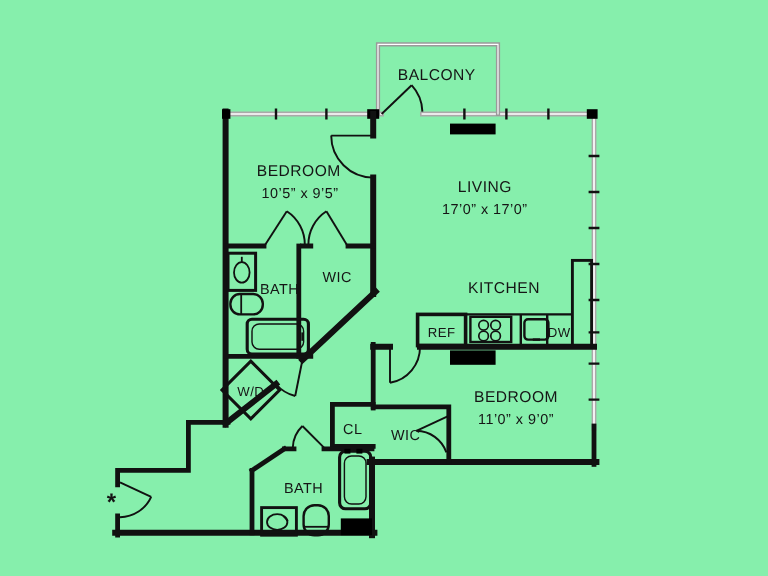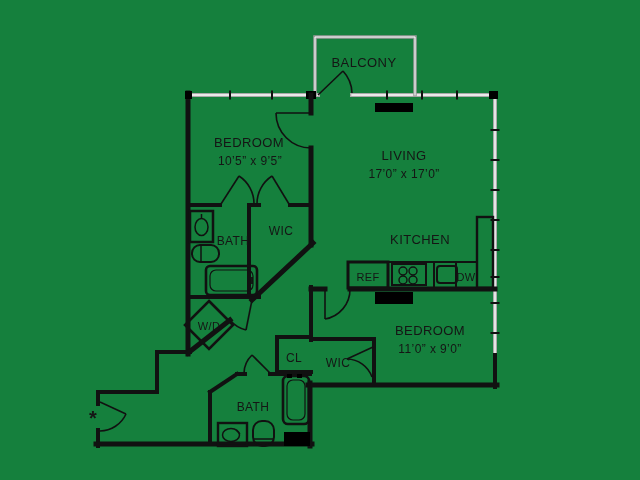--- a/index.html
+++ b/index.html
@@ -1,16 +1,16 @@
 <!DOCTYPE html>
 <html><head>
 <meta charset="utf-8">
 <style>
   html,body{margin:0;padding:0;background:#fff;}
-  .stage{position:relative;width:640px;height:480px;background:#15803d;overflow:hidden;
+  .stage{position:relative;width:640px;height:480px;background:#86efac;overflow:hidden;
          font-family:"Liberation Sans", sans-serif;}
   svg{position:absolute;left:0;top:0;}
   
   .wall      {stroke:#111111;fill:none;stroke-linecap:square;}
   .w5{stroke-width:5;} .w4{stroke-width:4;}
   .win-outer {stroke:#a9a9a9;stroke-width:4;fill:none;stroke-linecap:square;}
   .win-core  {stroke:#ffffff;stroke-width:1.4;fill:none;stroke-linecap:square;}
   .balc-outer{stroke:#9a9a9a;stroke-width:3.5;fill:none;stroke-linecap:square;}
   .balc-core {stroke:#ffffff;stroke-width:1;fill:none;stroke-linecap:square;}
   .tick      {stroke:#111;stroke-width:2;}

